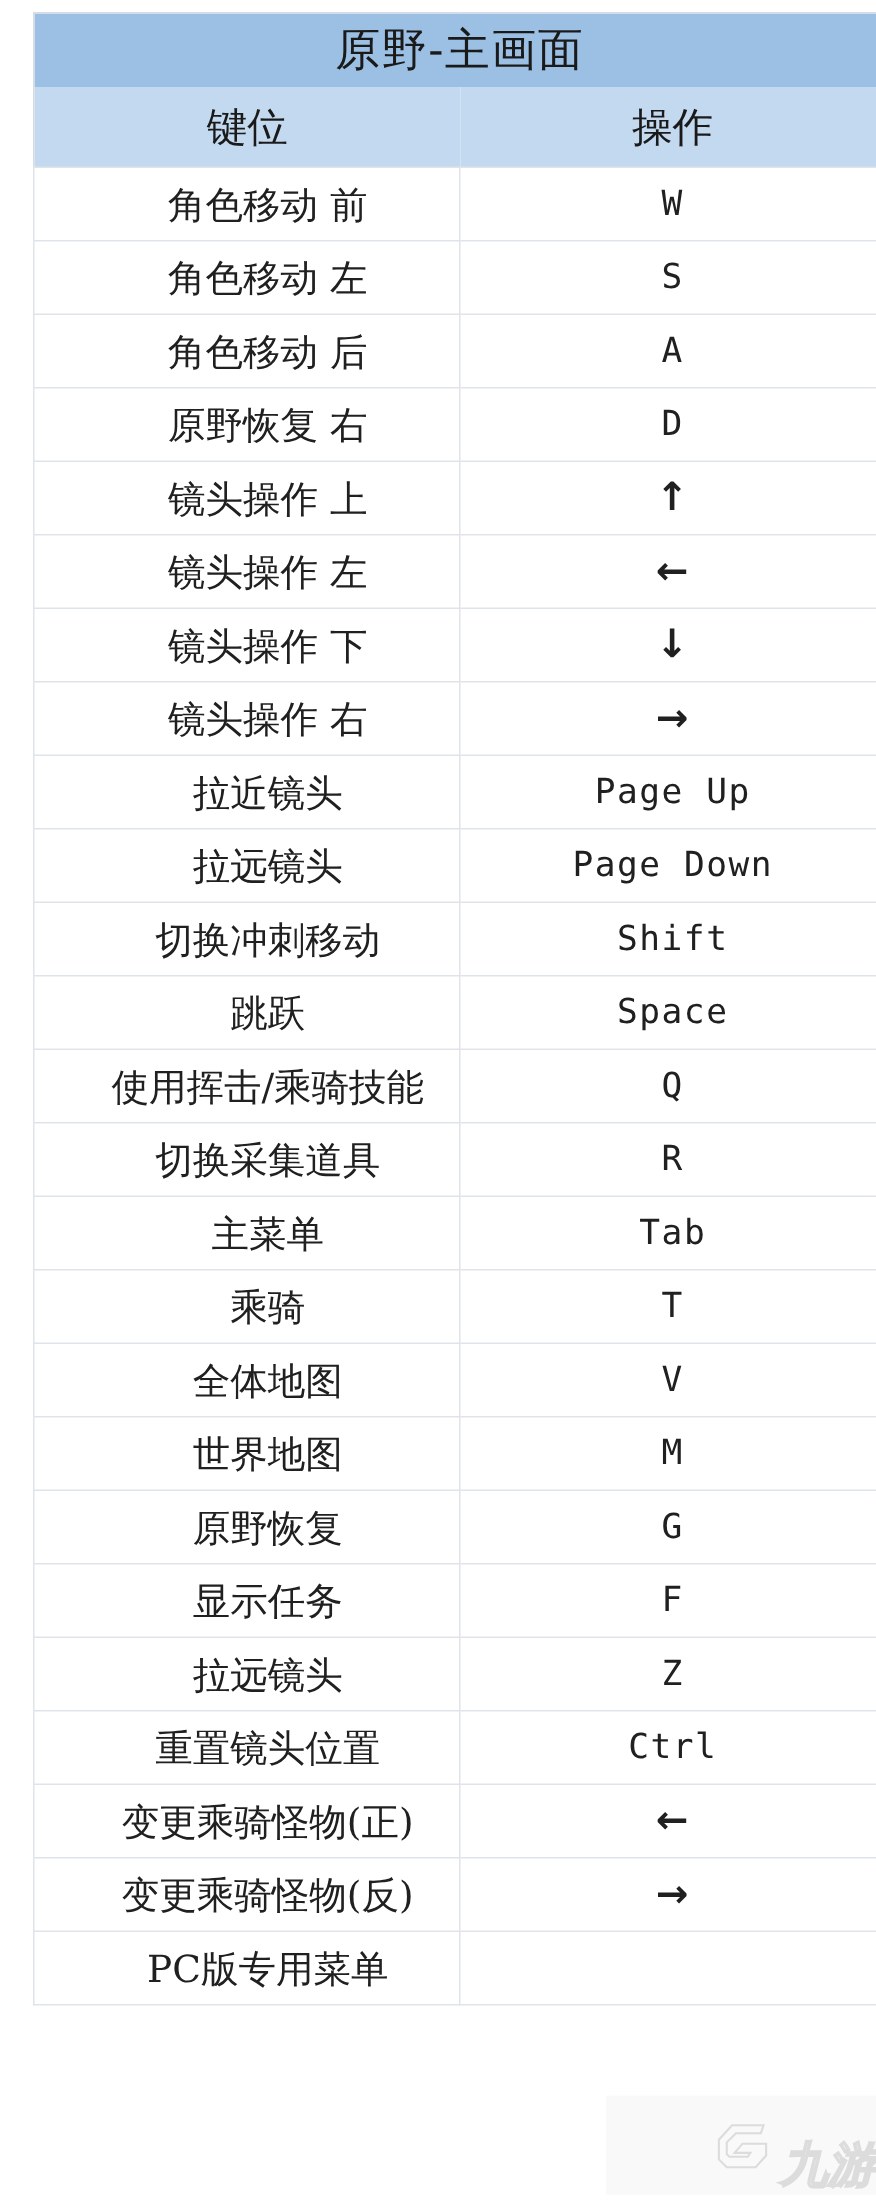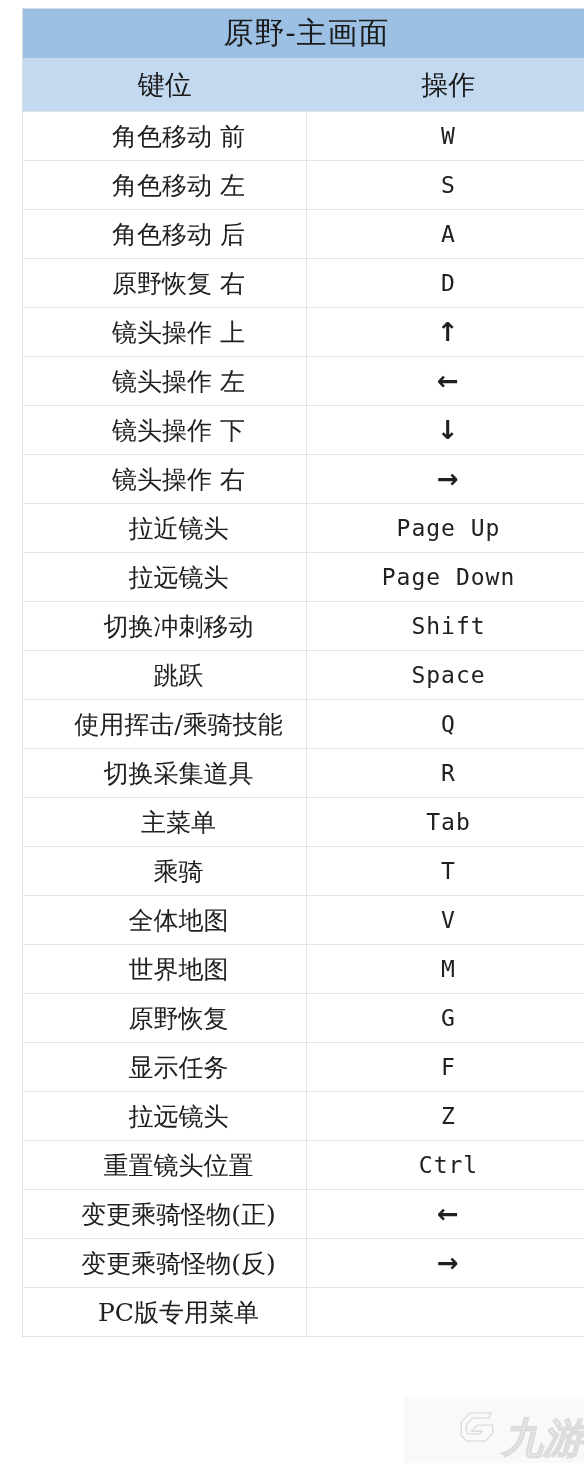--- a/index.html
+++ b/index.html
@@ -105,21 +105,21 @@
     display: flex;
     align-items: center;
     gap: 4px;
   }
   #watermark .wm-logo {
     width: 42px;
     height: 42px;
     position: relative;
   }
   #watermark .wm-text {
-    font-size: 41px;
+    font-size: 32px;
     color: transparent;
     -webkit-text-stroke: 1.2px #dcdcdc;
     font-family: "DejaVu Serif", "Liberation Serif", serif;
     font-style: italic;
     font-weight: bold;
     line-height: 1;
     margin-top: 26px;
   }
 </style>
 </head>

